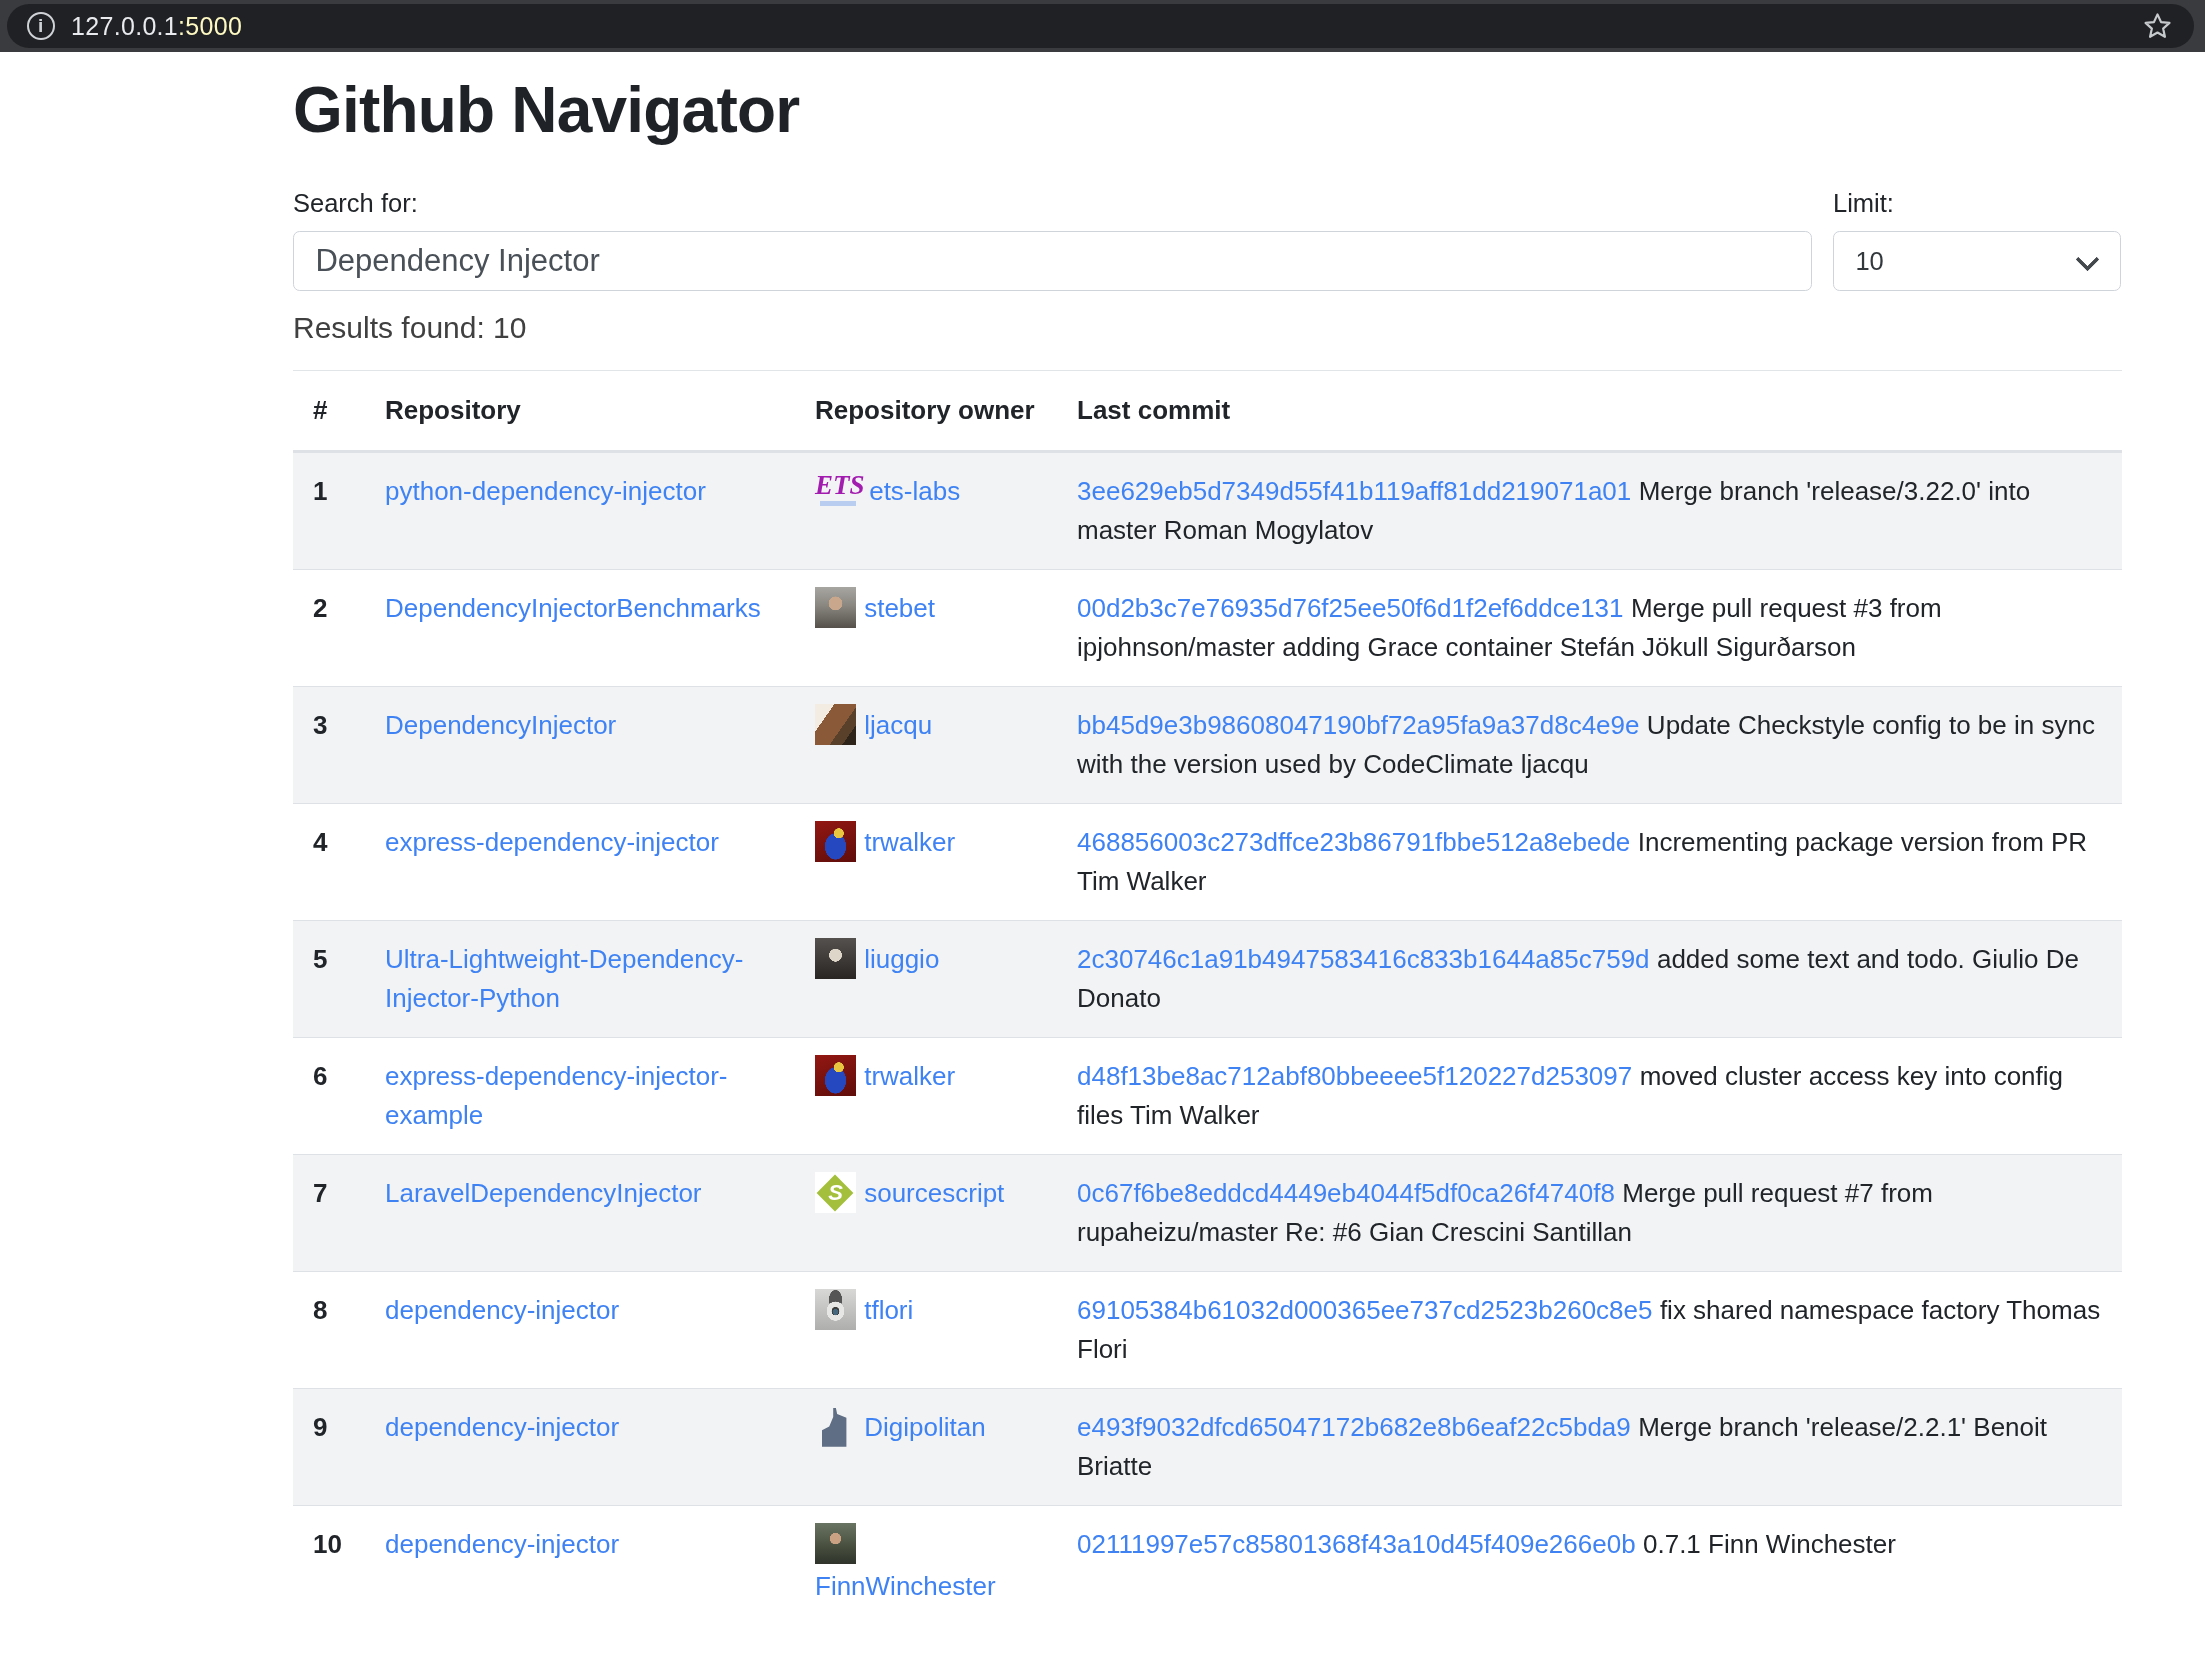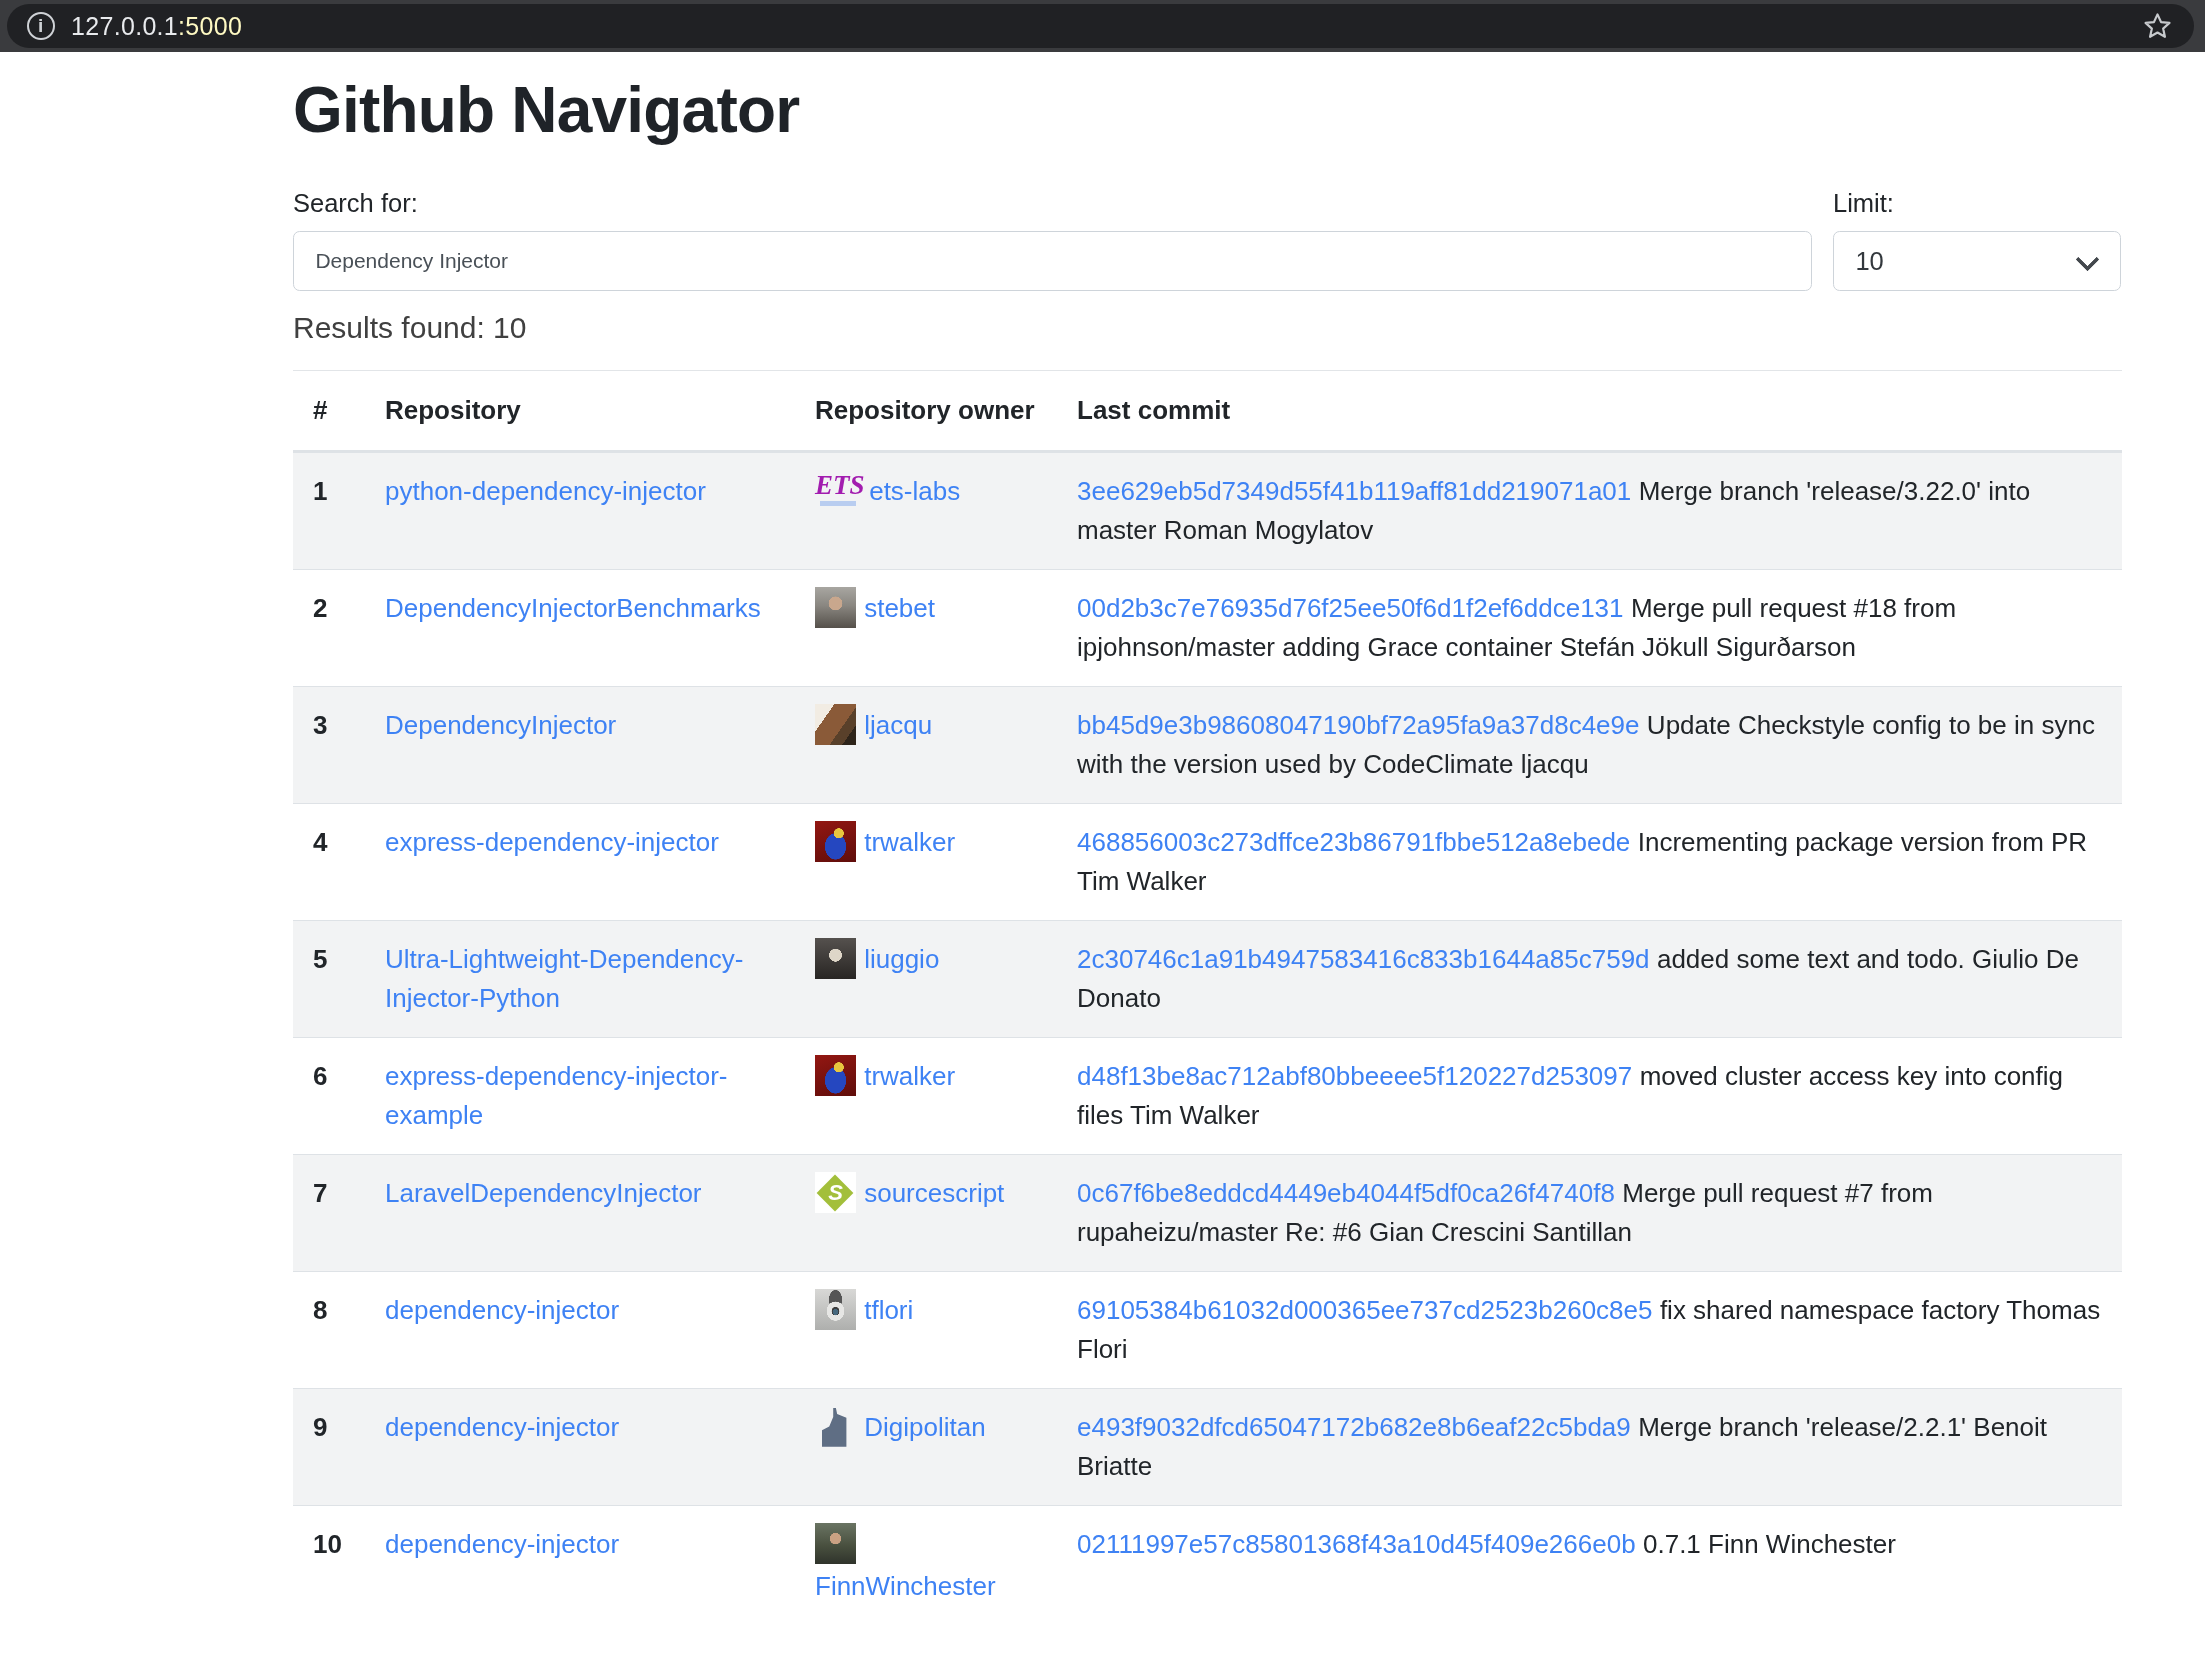--- a/index.html
+++ b/index.html
@@ -20,21 +20,21 @@
 
   
   .page { padding:0 84px 0 293px; }
   h1.page-title { margin-top:18px; font-size:64px; font-weight:600; color:#1f2328;
                   letter-spacing:-0.8px; line-height:1.25; }
 
   .form-row { margin-top:39px; display:flex; gap:20.6px; }
   .field-main { flex:1 1 auto; }
   .field-limit { flex:0 0 288px; }
   .field-label { display:block; font-size:25.5px; color:#212529; margin-bottom:13px; }
-  .text-input { width:100%; height:60px; font-size:21px; color:#495057;
+  .text-input { width:100%; height:60px; font-size:31px; color:#495057;
                 padding:0 21.4px; border:1.6px solid #ced4da; border-radius:6.6px;
                 background:#fff; outline:none;
                 font-family:"Liberation Sans","DejaVu Sans",sans-serif; }
   .select-wrap { position:relative; }
   .limit-select { width:100%; height:60px; font-size:25.5px; color:#33383d;
                   padding:0 21.4px; border:1.6px solid #ced4da; border-radius:6.6px;
                   background:#fff; appearance:none; -webkit-appearance:none; outline:none;
                   font-family:"Liberation Sans","DejaVu Sans",sans-serif; }
   .select-wrap::after { content:""; position:absolute; right:25px; top:20px;
                         width:13px; height:13px; border-right:4.1px solid #43484d;
@@ -163,21 +163,21 @@
         <td class="num">1</td>
         <td><a>python-dependency-injector</a></td>
         <td><span class="avatar av-ets"><span class="avatar-glyph">ETS</span></span><a>ets-labs</a></td>
         <td><a>3ee629eb5d7349d55f41b119aff81dd219071a01</a><span class="msg">Merge branch 'release/3.22.0' into master Roman Mogylatov</span></td>
       </tr>
 
       <tr>
         <td class="num">2</td>
         <td><a>DependencyInjectorBenchmarks</a></td>
         <td><span class="avatar av-stebet"><span class="avatar-glyph"></span></span><a>stebet</a></td>
-        <td><a>00d2b3c7e76935d76f25ee50f6d1f2ef6ddce131</a><span class="msg">Merge pull request #18 from ipjohnson/master adding Grace container Stefán Jökull Sigurðarson</span></td>
+        <td><a>00d2b3c7e76935d76f25ee50f6d1f2ef6ddce131</a><span class="msg">Merge pull request #3 from ipjohnson/master adding Grace container Stefán Jökull Sigurðarson</span></td>
       </tr>
 
       <tr>
         <td class="num">3</td>
         <td><a>DependencyInjector</a></td>
         <td><span class="avatar av-ljacqu"><span class="avatar-glyph"></span></span><a>ljacqu</a></td>
         <td><a>bb45d9e3b98608047190bf72a95fa9a37d8c4e9e</a><span class="msg">Update Checkstyle config to be in sync with the version used by CodeClimate ljacqu</span></td>
       </tr>
 
       <tr>

